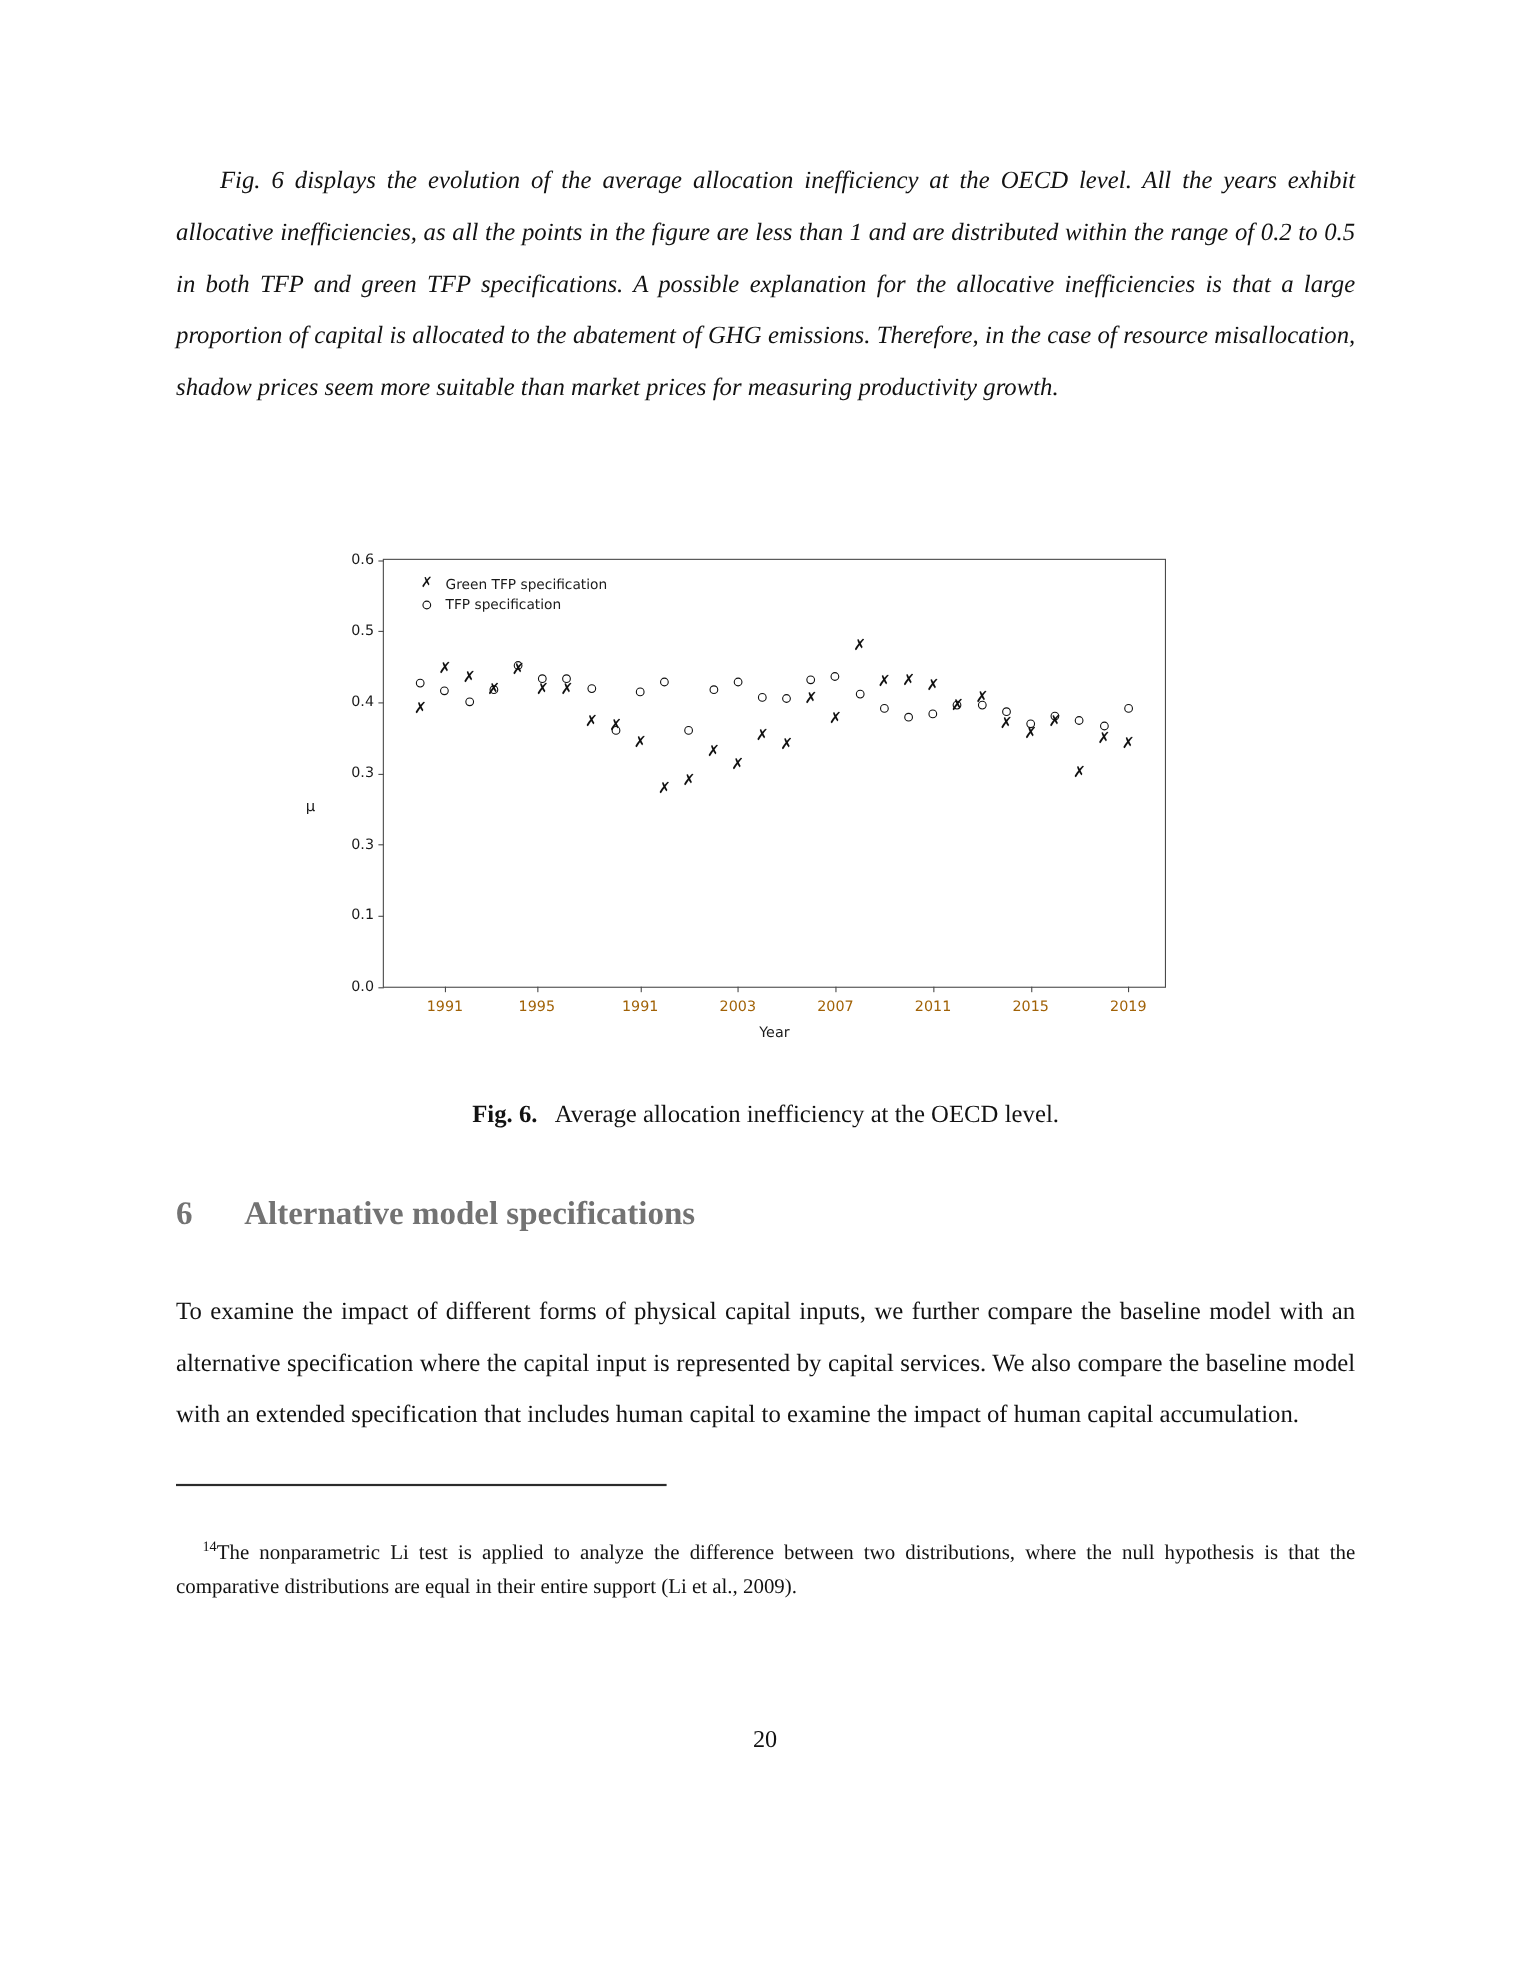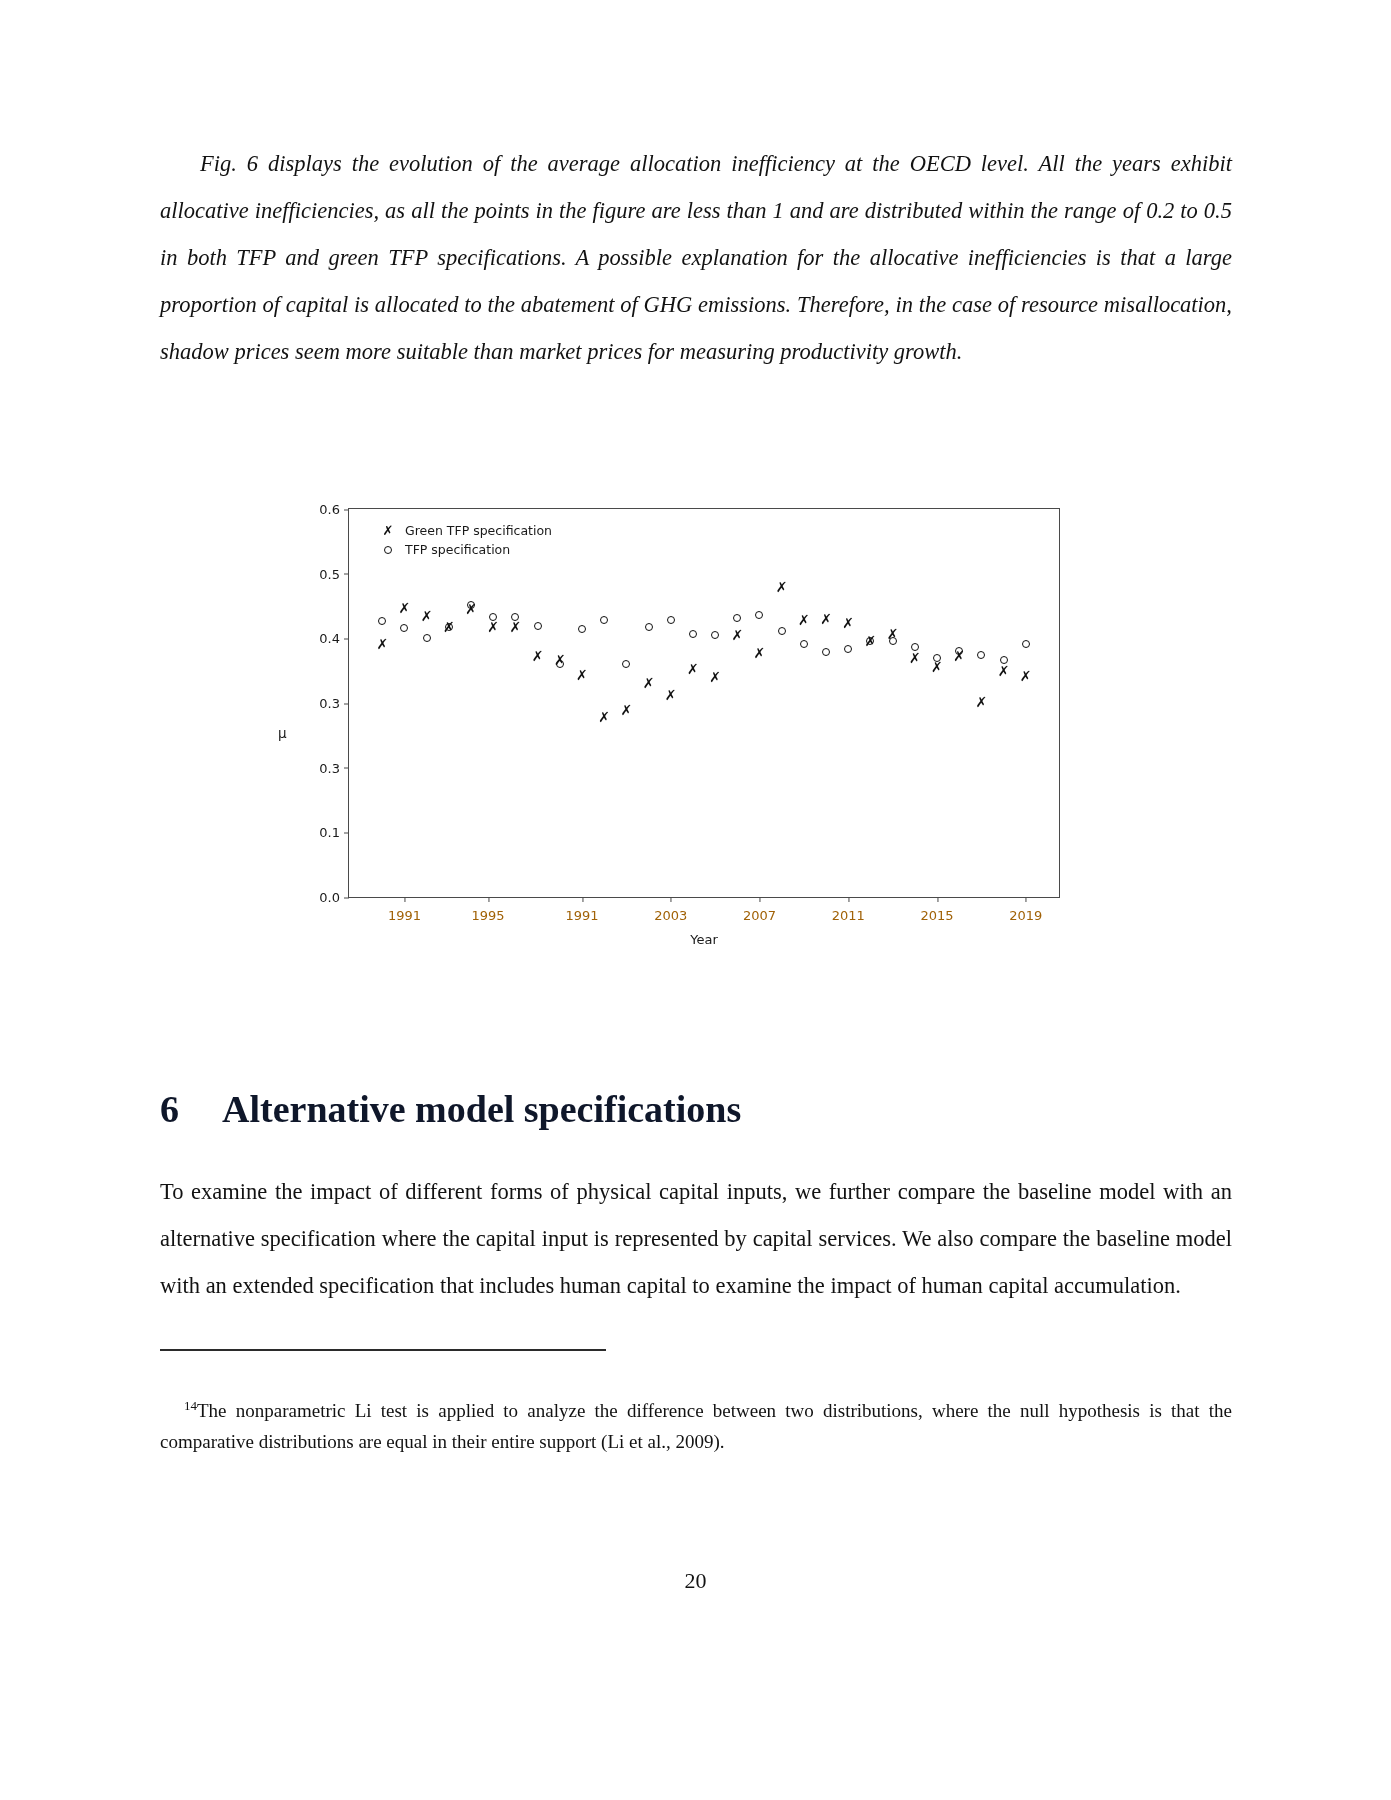--- a/index.html
+++ b/index.html
@@ -174,23 +174,23 @@
     color: #121212;
   }
   #fig-caption .bold { font-weight: bold; }
 
   
   #section-heading {
     position: absolute;
     left: 160px;
     top: 1087px;
     width: 1072px;
-    font-size: 38px;
+    font-size: 30px;
     font-weight: bold;
-    color: #0f172a;
+    color: #737373;
   }
   #section-heading .num { display: inline-block; width: 62px; }
 
   
   #footnote-rule {
     position: absolute;
     left: 160px;
     top: 1349px;
     width: 446px;
     height: 1.6px;
@@ -316,20 +316,25 @@
           <div class="pt o" style="left: 565.781px; top: 137.74px;"></div>
           <div class="pt o" style="left: 587.969px; top: 148.733px;"></div>
           <div class="pt o" style="left: 610.156px; top: 142.267px;"></div>
           <div class="pt o" style="left: 632.344px; top: 145.5px;"></div>
           <div class="pt o" style="left: 654.531px; top: 151.32px;"></div>
           <div class="pt o" style="left: 676.719px; top: 134.507px;"></div>
         </div>
     </div>
   </div>
 
+  <div id="fig-caption">
+    <span class="bold">Fig. 6.</span>
+    <span>&nbsp;</span>
+    <span>Average allocation inefficiency at the OECD level.</span>
+  </div>
 
   <div id="section-heading">
     <span class="num">6</span><span>Alternative model specifications</span>
   </div>
 
   <div class="body-text" id="para-2" style="top:1168px;">To examine the impact of different forms of physical capital inputs, we further compare the baseline model with an alternative specification where the capital input is represented by capital services. We also compare the baseline model with an extended specification that includes human capital to examine the impact of human capital accumulation.</div>
 
   <div id="footnote-rule"></div>
   <div id="footnote">
     <span style="display:inline-block;width:24px;"></span><sup>14</sup><span>The nonparametric Li test is applied to analyze the difference between two distributions, where the null hypothesis is that the comparative distributions are equal in their entire support (Li et al., 2009).</span>

